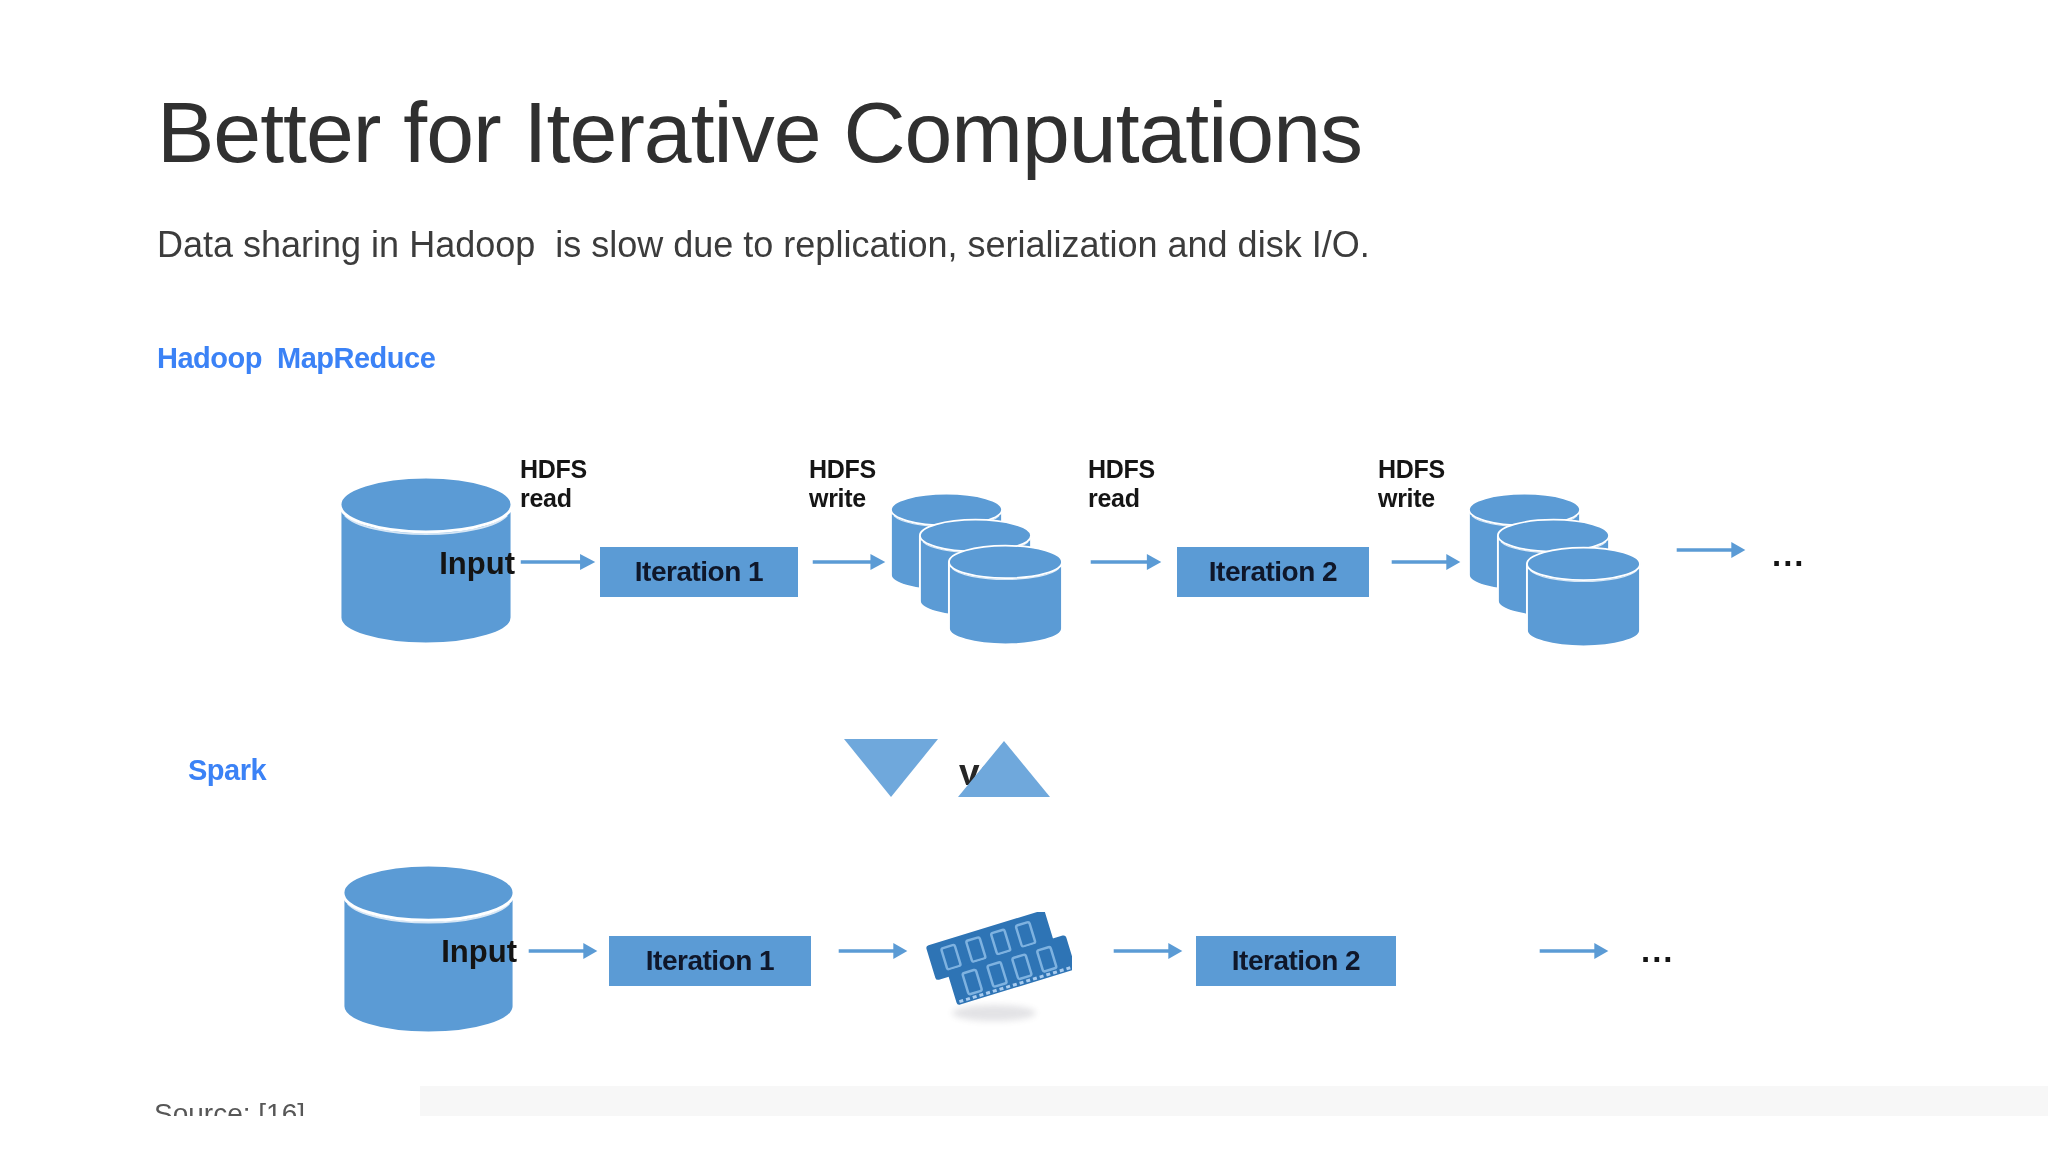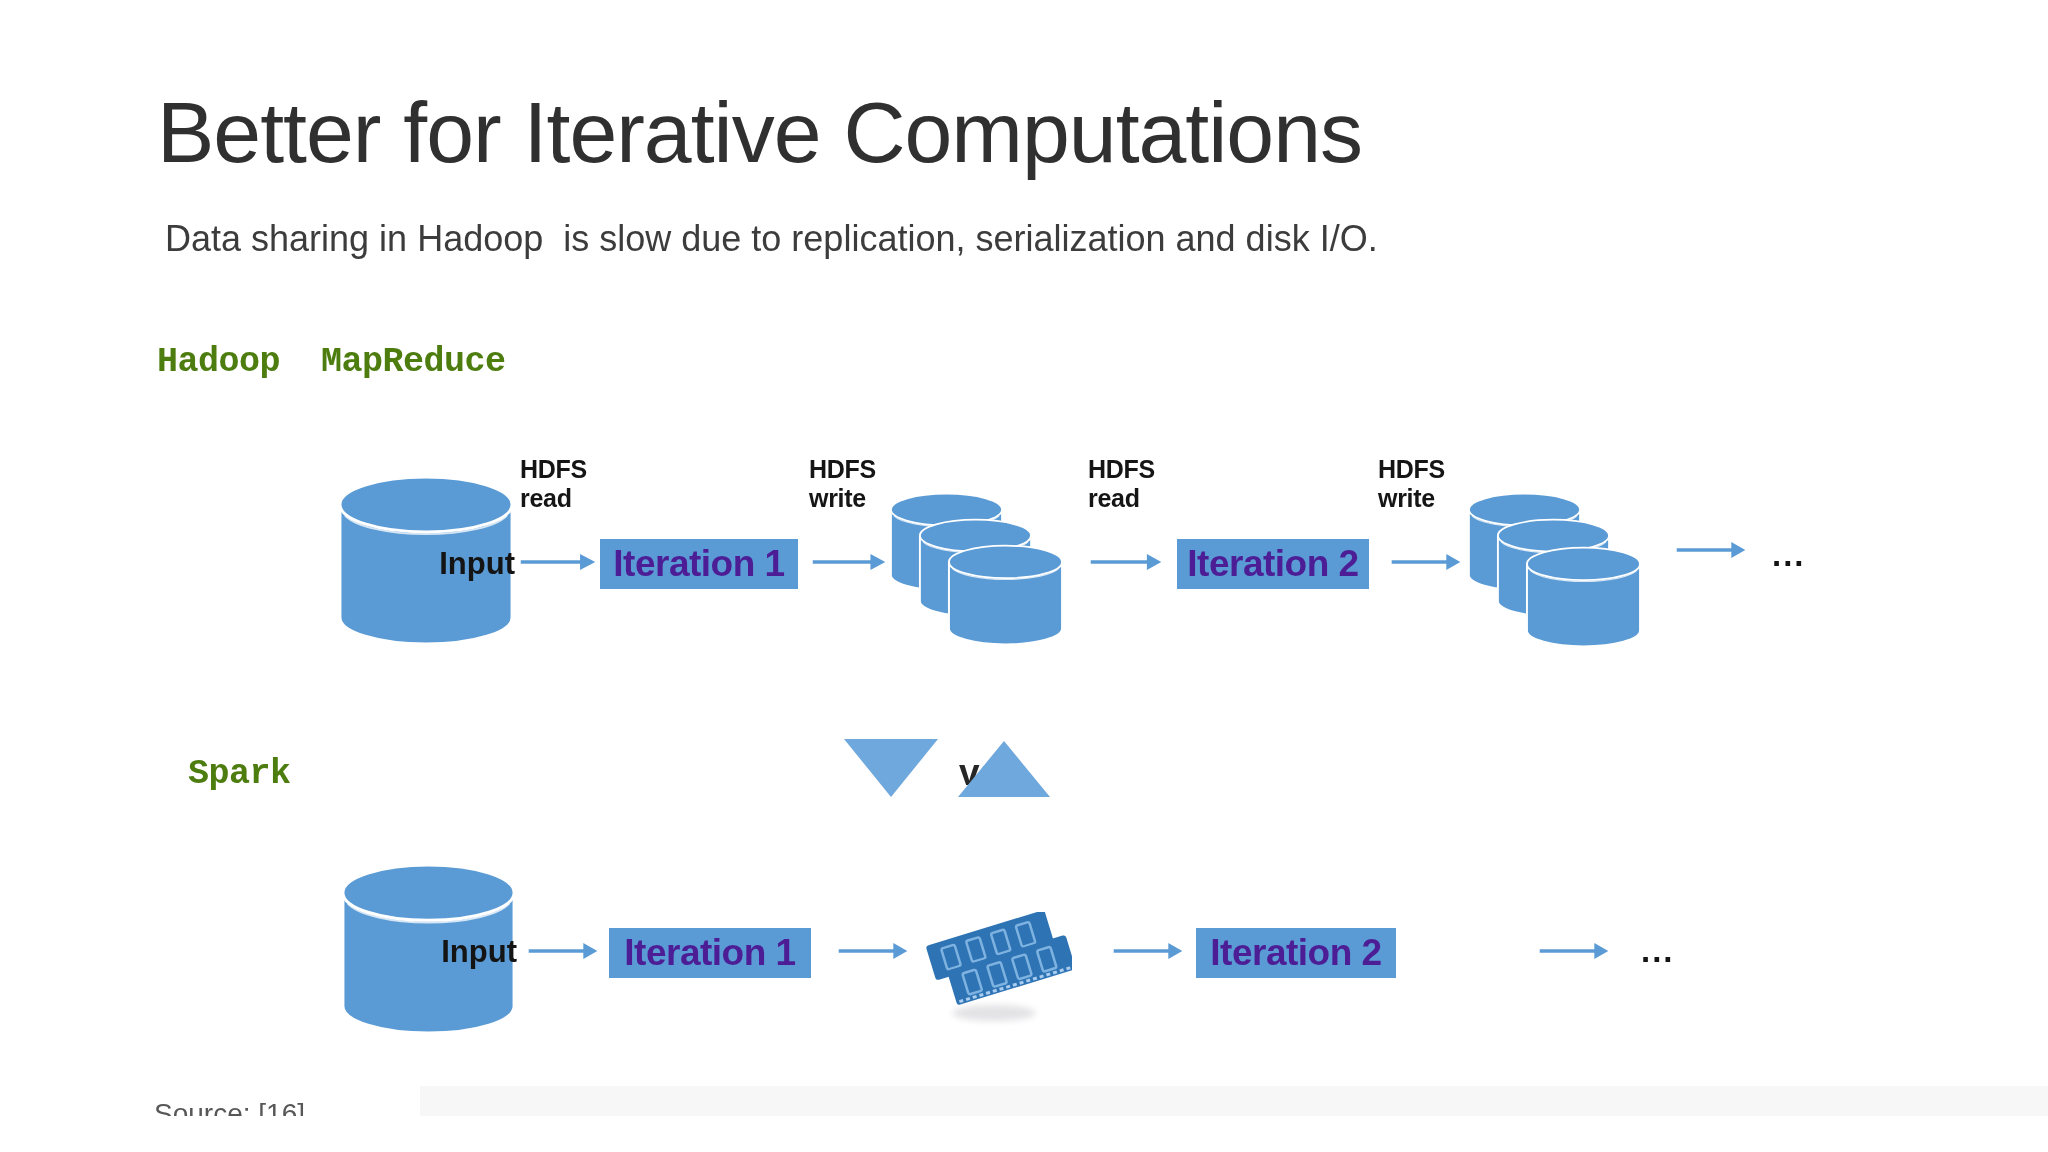--- a/index.html
+++ b/index.html
@@ -3,24 +3,24 @@
 <meta charset="utf-8">
 <style>
   html,body{margin:0;padding:0;background:#ffffff;}
   .slide{
     position:relative;width:2048px;height:1116px;background:#ffffff;overflow:hidden;
     font-family:"Liberation Sans",sans-serif;color:#1f1f1f;padding-left:21px;
   }
   .abs{position:absolute;}
   .title{font-size:86px;font-weight:300;color:#303030;letter-spacing:-1px;line-height:1.1;white-space:pre;}
   .subtitle{font-size:36px;font-weight:300;color:#3c3c3c;white-space:pre;}
-  .section{font-size:35px;font-weight:bold;color:#4d7c0f;white-space:pre;letter-spacing:-0.5px;font-family:Liberation Mono, monospace;}
+  .section{font-size:29px;font-weight:bold;color:#3b82f6;white-space:pre;letter-spacing:-0.5px;}
   .hdfs{font-size:25px;font-weight:bold;color:#151515;line-height:1.15;white-space:pre-line;letter-spacing:-0.3px;}
   .itbox{background:#5B9BD5;display:flex;align-items:center;justify-content:center;
-         font-size:37px;font-weight:bold;color:#4c1d95;letter-spacing:-0.5px;}
+         font-size:28px;font-weight:bold;color:#0f172a;letter-spacing:-0.5px;margin-top:8px;}
   .cyl-wrap{position:absolute;}
   .cyl-label{position:absolute;left:0;right:0;top:52%;transform:translateY(-50%);
              text-align:right;font-size:31px;font-weight:bold;color:#141414;}
   .ellipsis{font-size:33px;font-weight:bold;color:#141414;letter-spacing:2px;}
   .vs{font-size:37px;font-weight:bold;color:#262626;}
   .source{font-size:28px;color:#575757;}
   .gray-strip{background:#f7f7f7;}
   svg{display:block;}
 </style>
 </head>
@@ -36,21 +36,21 @@
     <symbol id="arrow" viewBox="0 0 100 24" preserveAspectRatio="none">
       <line x1="1" y1="12" x2="81" y2="12" stroke="#5B9BD5" stroke-width="3.5"></line>
       <path d="M79,4 L99,12 L79,20 Z" fill="#5B9BD5"></path>
     </symbol>
   </defs>
 </svg>
 
 <div class="slide">
 
   <div class="abs title" style="left:157px;top:85px;">Better for Iterative Computations</div>
-  <div class="abs subtitle" style="left:157px;top:218px;margin-left:8px;">Data sharing in Hadoop  is slow due to replication, serialization and disk I/O.</div>
+  <div class="abs subtitle" style="left:157px;top:224px;">Data sharing in Hadoop  is slow due to replication, serialization and disk I/O.</div>
 
   <div class="abs section" style="left:157px;top:342px;">Hadoop  MapReduce</div>
 
   <div class="cyl-wrap" style="left:337px;top:474px;width:178px;height:173px;">
     <svg width="178" height="173">
         <use href="#cyl"></use>
       </svg>
     <div class="cyl-label">Input</div>
   </div>
 

